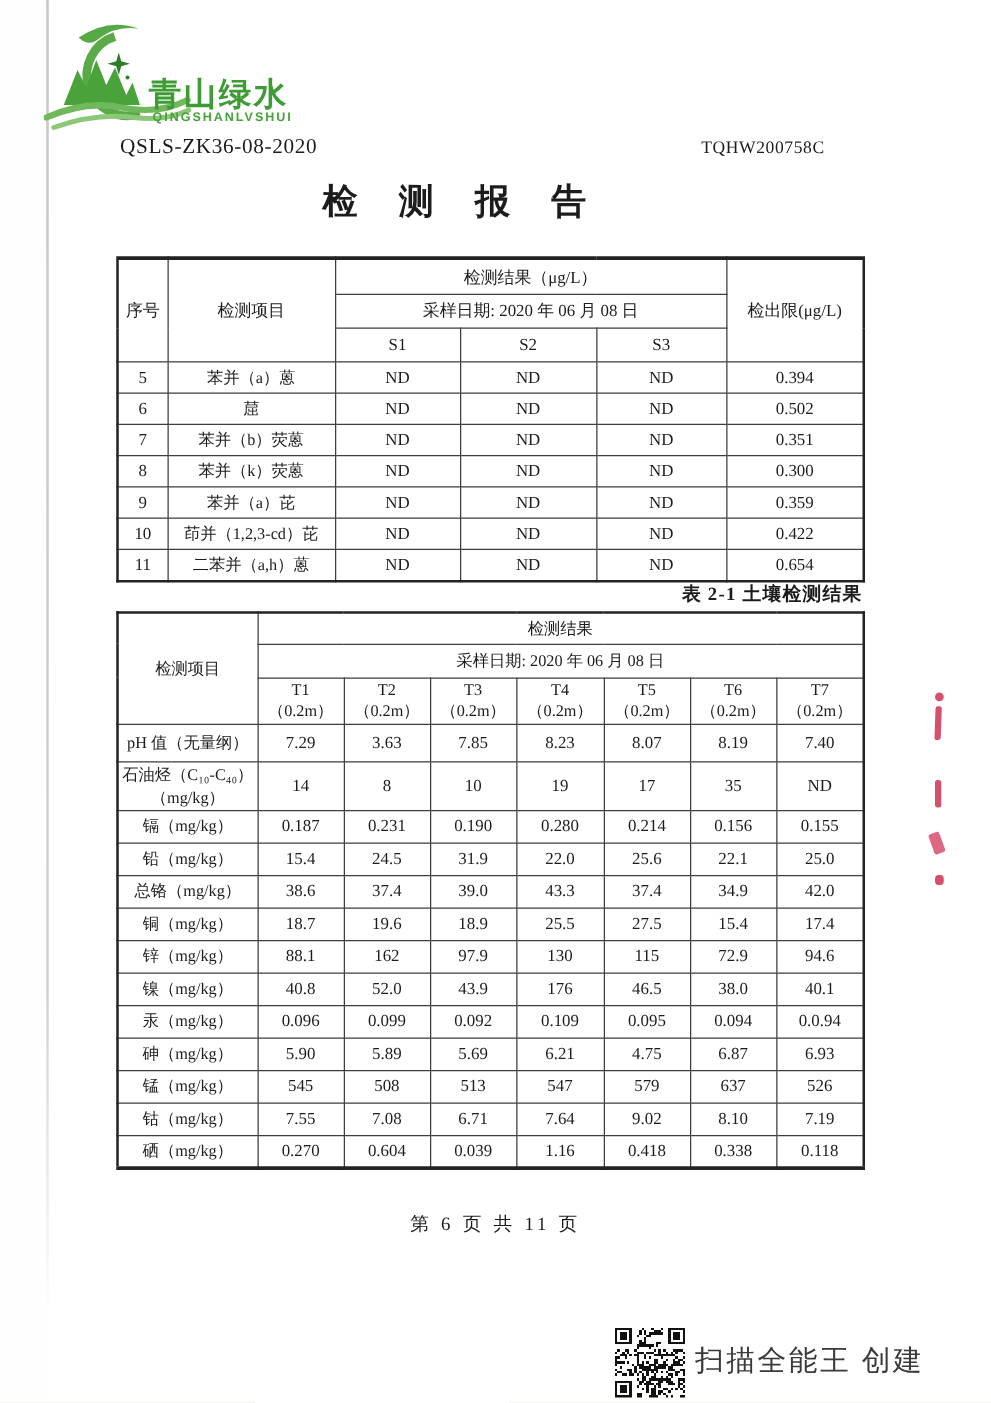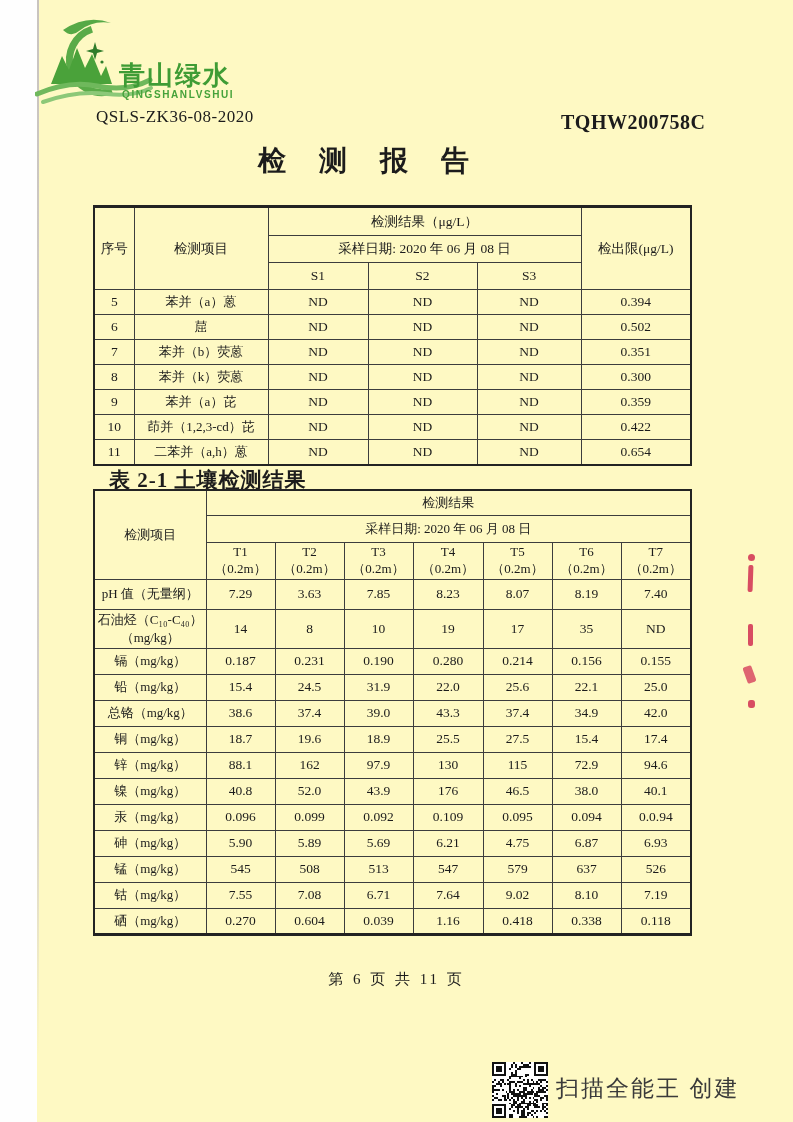--- a/index.html
+++ b/index.html
@@ -1,44 +1,44 @@
 <!DOCTYPE html>
 <html><head>
 <meta charset="utf-8">
 <style>
   html,body{margin:0;padding:0;background:#e9e9e7;}
-  .page{position:relative;width:793px;height:1122px;background:#fef9c3;overflow:hidden;
+  .page{position:relative;width:793px;height:1122px;background:#ffffff;overflow:hidden;
         font-family:"Liberation Serif","DejaVu Serif",serif;color:#1c1c1c;margin:0 auto;}
   .scan-edge{position:absolute;left:37px;top:0;width:2px;height:1058px;
         background:linear-gradient(to bottom,#c9c4bf 0%,#d5d0cb 75%,rgba(213,208,203,0) 100%);}
   .scan-strip{position:absolute;left:0;top:0;width:37px;height:1122px;background:#fefefe;}
 
   
   .logo-emblem{position:absolute;left:35px;top:14px;width:120px;height:96px;}
   .logo-title{position:absolute;left:119px;top:58px;font-size:26px;font-weight:bold;
         color:#3f9c35;font-family:"Liberation Sans","DejaVu Sans",sans-serif;letter-spacing:2px;}
   .logo-subtitle{position:absolute;left:122px;top:89px;font-size:10px;color:#46a23a;
         font-family:"Liberation Sans","DejaVu Sans",sans-serif;letter-spacing:1.6px;font-weight:bold;}
   .doc-code{position:absolute;left:96px;top:107px;font-size:17px;letter-spacing:0.5px;}
-  .report-no{position:absolute;left:561px;top:111px;font-size:20px;letter-spacing:0.5px;font-weight:bold;}
+  .report-no{position:absolute;left:561px;top:111px;font-size:14px;letter-spacing:0.5px;}
   .page-title{position:absolute;left:245px;top:142px;width:250px;text-align:center;
         font-size:28px;font-weight:bold;letter-spacing:13px;white-space:nowrap;}
 
   
   table{border-collapse:collapse;table-layout:fixed;background:transparent;}
   th,td{border:1px solid #3d3d3d;text-align:center;vertical-align:middle;
         font-weight:normal;font-size:13.5px;padding:1px 2px;overflow:hidden;}
   #table1{position:absolute;left:93px;top:205px;width:597px;
         border:2px solid #232323;border-top-width:3px;}
   #table1 thead tr:nth-child(1){height:29px;}
   #table1 thead tr:nth-child(2){height:27px;}
   #table1 thead tr:nth-child(3){height:27px;}
   #table1 tbody tr{height:25px;}
-  .t2-caption{position:absolute;left:109px;top:466px;width:597px;text-align:left;
-        font-size:21px;font-weight:bold;letter-spacing:1px;}
+  .t2-caption{position:absolute;left:93px;top:466px;width:597px;text-align:right;
+        font-size:15px;font-weight:bold;letter-spacing:1px;}
   #table2{position:absolute;left:93px;top:489px;width:597px;
         border:2px solid #232323;border-bottom-width:3px;}
   #table2 thead tr:nth-child(1){height:25px;}
   #table2 thead tr:nth-child(2){height:27px;}
   #table2 thead tr:nth-child(3){height:26px;}
   #table2 tbody tr{height:26px;}
   #table2 tbody tr:first-child{height:30px;}
   #table2 th{font-size:13px;margin-top:36px;}
   .item-cell{font-size:13px;}
 

